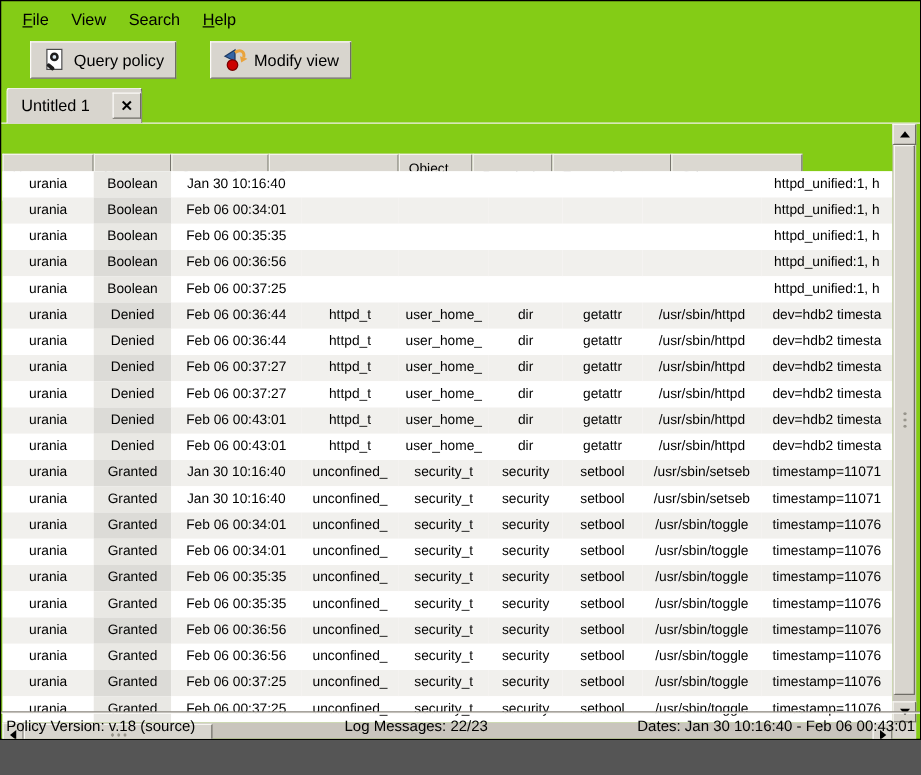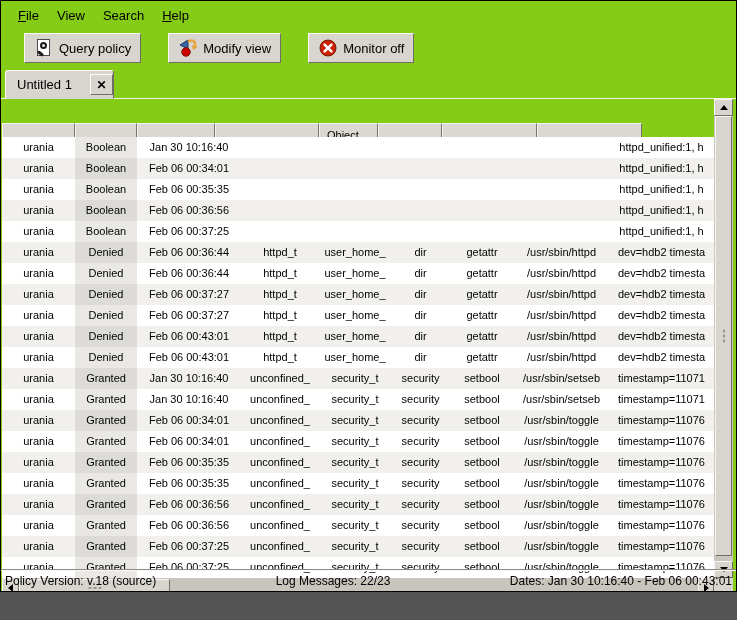--- a/index.html
+++ b/index.html
@@ -114,29 +114,20 @@
       <span class="ticon">
         <svg width="20" height="20" viewBox="0 0 20 20">
           <polygon points="2,7 10,2 10,11" fill="#3465a4" stroke="#1d3a63" stroke-width="1"></polygon>
           <path d="M10,4 C14,1 18,3 17,8" stroke="#e9a33c" stroke-width="2.4" fill="none"></path>
           <polygon points="14,7 20,9 15,12" fill="#e9a33c"></polygon>
           <circle cx="8" cy="14" r="4.2" fill="#cc0000" stroke="#7a0000" stroke-width="1"></circle>
         </svg>
       </span>
       <span>Modify view</span>
     </button>
-    <button class="tbtn">
-      <span class="ticon">
-        <svg width="20" height="20" viewBox="0 0 20 20">
-          <circle cx="10" cy="10" r="8" fill="#cc2200" stroke="#7e1400" stroke-width="1"></circle>
-          <path d="M6.6,6.6 L13.4,13.4 M13.4,6.6 L6.6,13.4" stroke="#fff" stroke-width="2.6" stroke-linecap="round"></path>
-        </svg>
-      </span>
-      <span>Monitor off</span>
-    </button>
   </div>
 
   <div class="tabstrip">
     <div class="tab">
       <span>Untitled 1</span>
       <button class="tabclose">
         <span>✕</span>
       </button>
     </div>
   </div>

